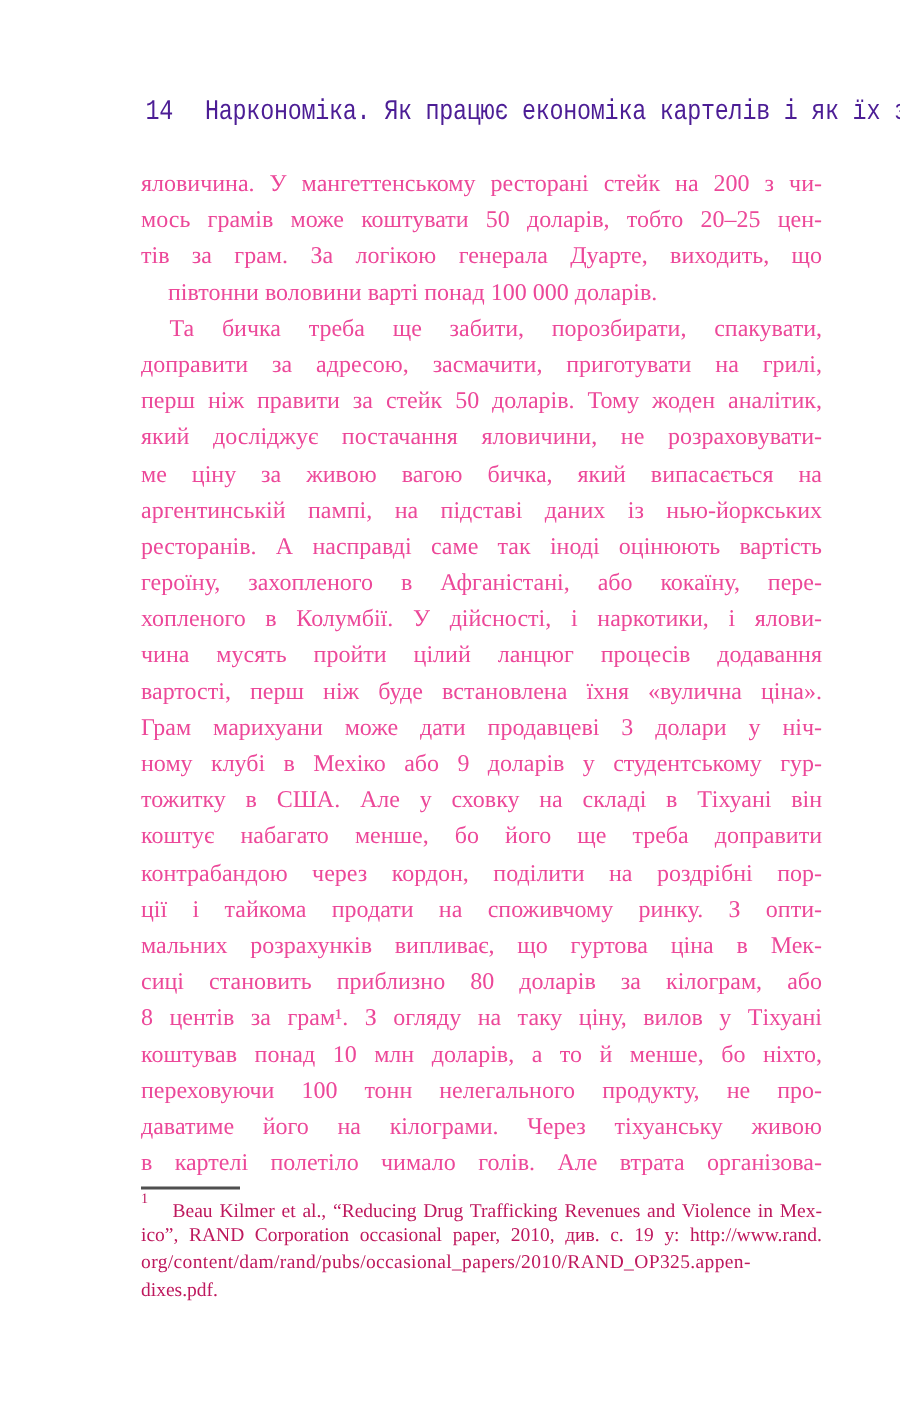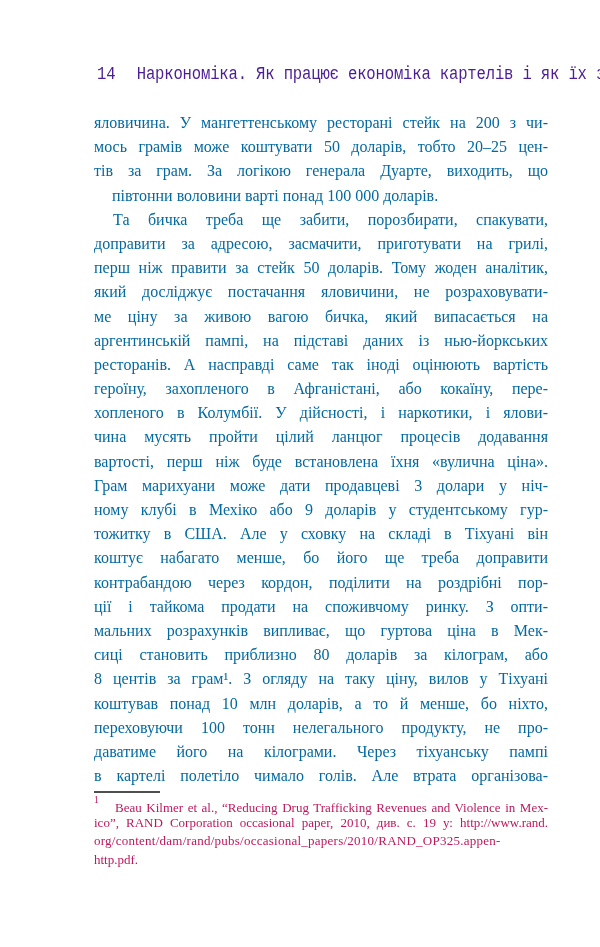--- a/index.html
+++ b/index.html
@@ -26,21 +26,21 @@
     transform-origin:0 50%;
     letter-spacing:-0.2px;
   }
   .pagenum { display:inline-block; }
   .htitle  { display:inline-block; margin-left:26px; }
 
   
   .bodytext {
     position:absolute; left:94px; top:111px; width:454px;
     font-size:16px;
-    color:#0369a1;
+    color:#ec4899;
   }
   .line {
     height:24.2px; line-height:24.2px;
     text-align:justify;
     -moz-text-align-last:justify;
     text-align-last:justify;
     white-space:normal;
   }
   .line.para-end { text-align-last:left;margin-left:18px; -moz-text-align-last:left; }
   .line.indent { text-indent:19px; }
@@ -98,26 +98,26 @@
     <div class="line">ному клубі в Мехіко або 9 доларів у студентському гур-</div>
     <div class="line">тожитку в США. Але у сховку на складі в Тіхуані він</div>
     <div class="line">коштує набагато менше, бо його ще треба доправити</div>
     <div class="line">контрабандою через кордон, поділити на роздрібні пор-</div>
     <div class="line">ції і тайкома продати на споживчому ринку. З опти-</div>
     <div class="line">мальних розрахунків випливає, що гуртова ціна в Мек-</div>
     <div class="line">сиці становить приблизно 80 доларів за кілограм, або</div>
     <div class="line">8 центів за грам¹. З огляду на таку ціну, вилов у Тіхуані</div>
     <div class="line">коштував понад 10 млн доларів, а то й менше, бо ніхто,</div>
     <div class="line">переховуючи 100 тонн нелегального продукту, не про-</div>
-    <div class="line">даватиме його на кілограми. Через тіхуанську пампі</div>
+    <div class="line">даватиме його на кілограми. Через тіхуанську живою</div>
     <div class="line">в картелі полетіло чимало голів. Але втрата організова-</div>
   </div>
 
   <div class="fnrule"></div>
 
   <div class="footnote">
     <div class="fline"><sup class="fnmark">1</sup><span>Beau Kilmer et al., “Reducing Drug Trafficking Revenues and Violence in Mex-</span></div>
     <div class="fline">ico”, RAND Corporation occasional paper, 2010, див. с. 19 у: http://www.rand.</div>
     <div class="fline track">org/content/dam/rand/pubs/occasional_papers/2010/RAND_OP325.appen-</div>
-    <div class="fline last">http.pdf.</div>
+    <div class="fline last">dixes.pdf.</div>
   </div>
 
 </div>
 
 </body></html>

